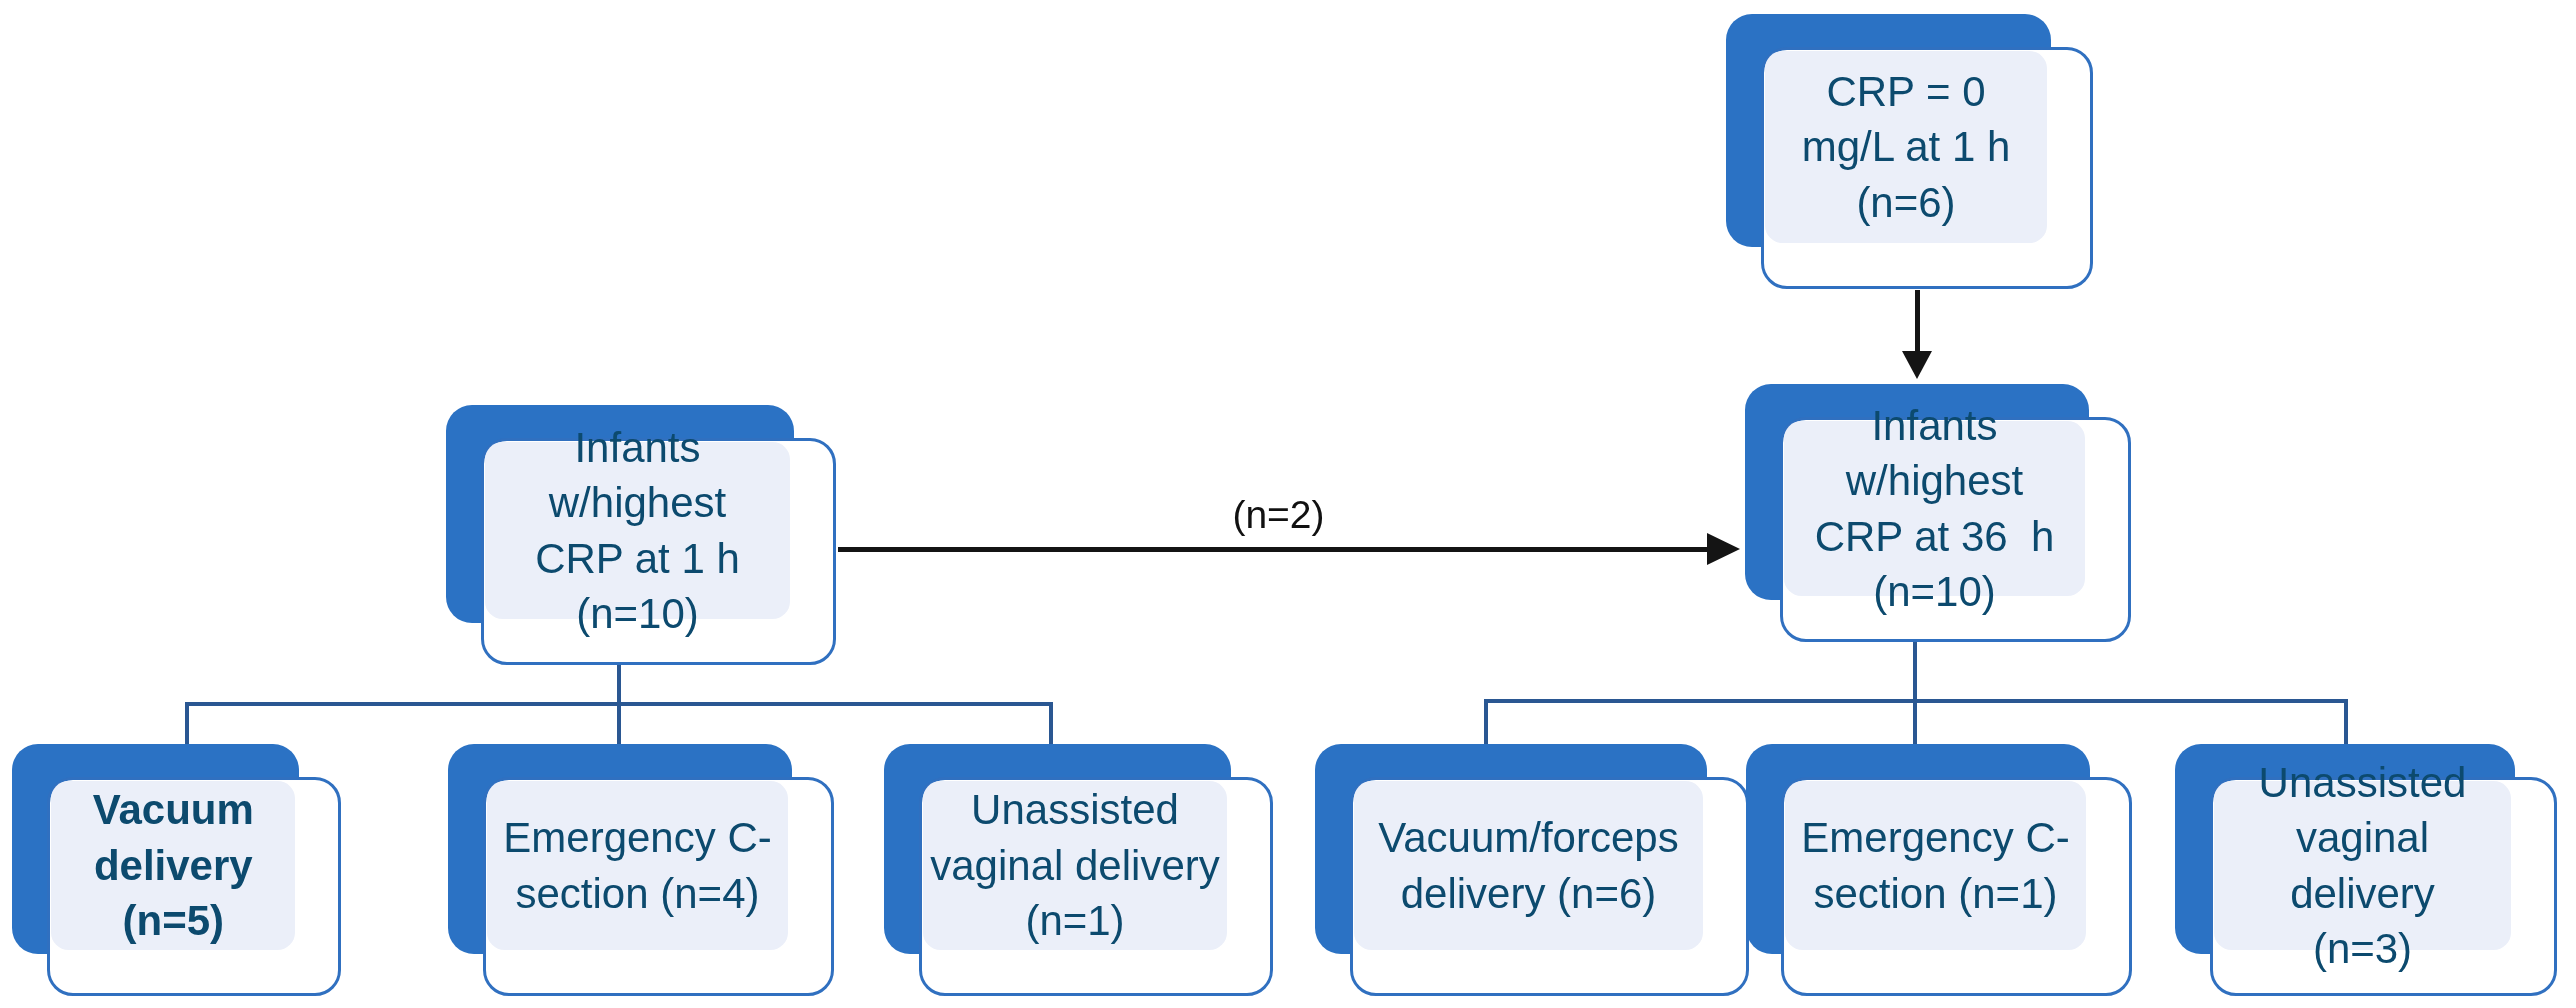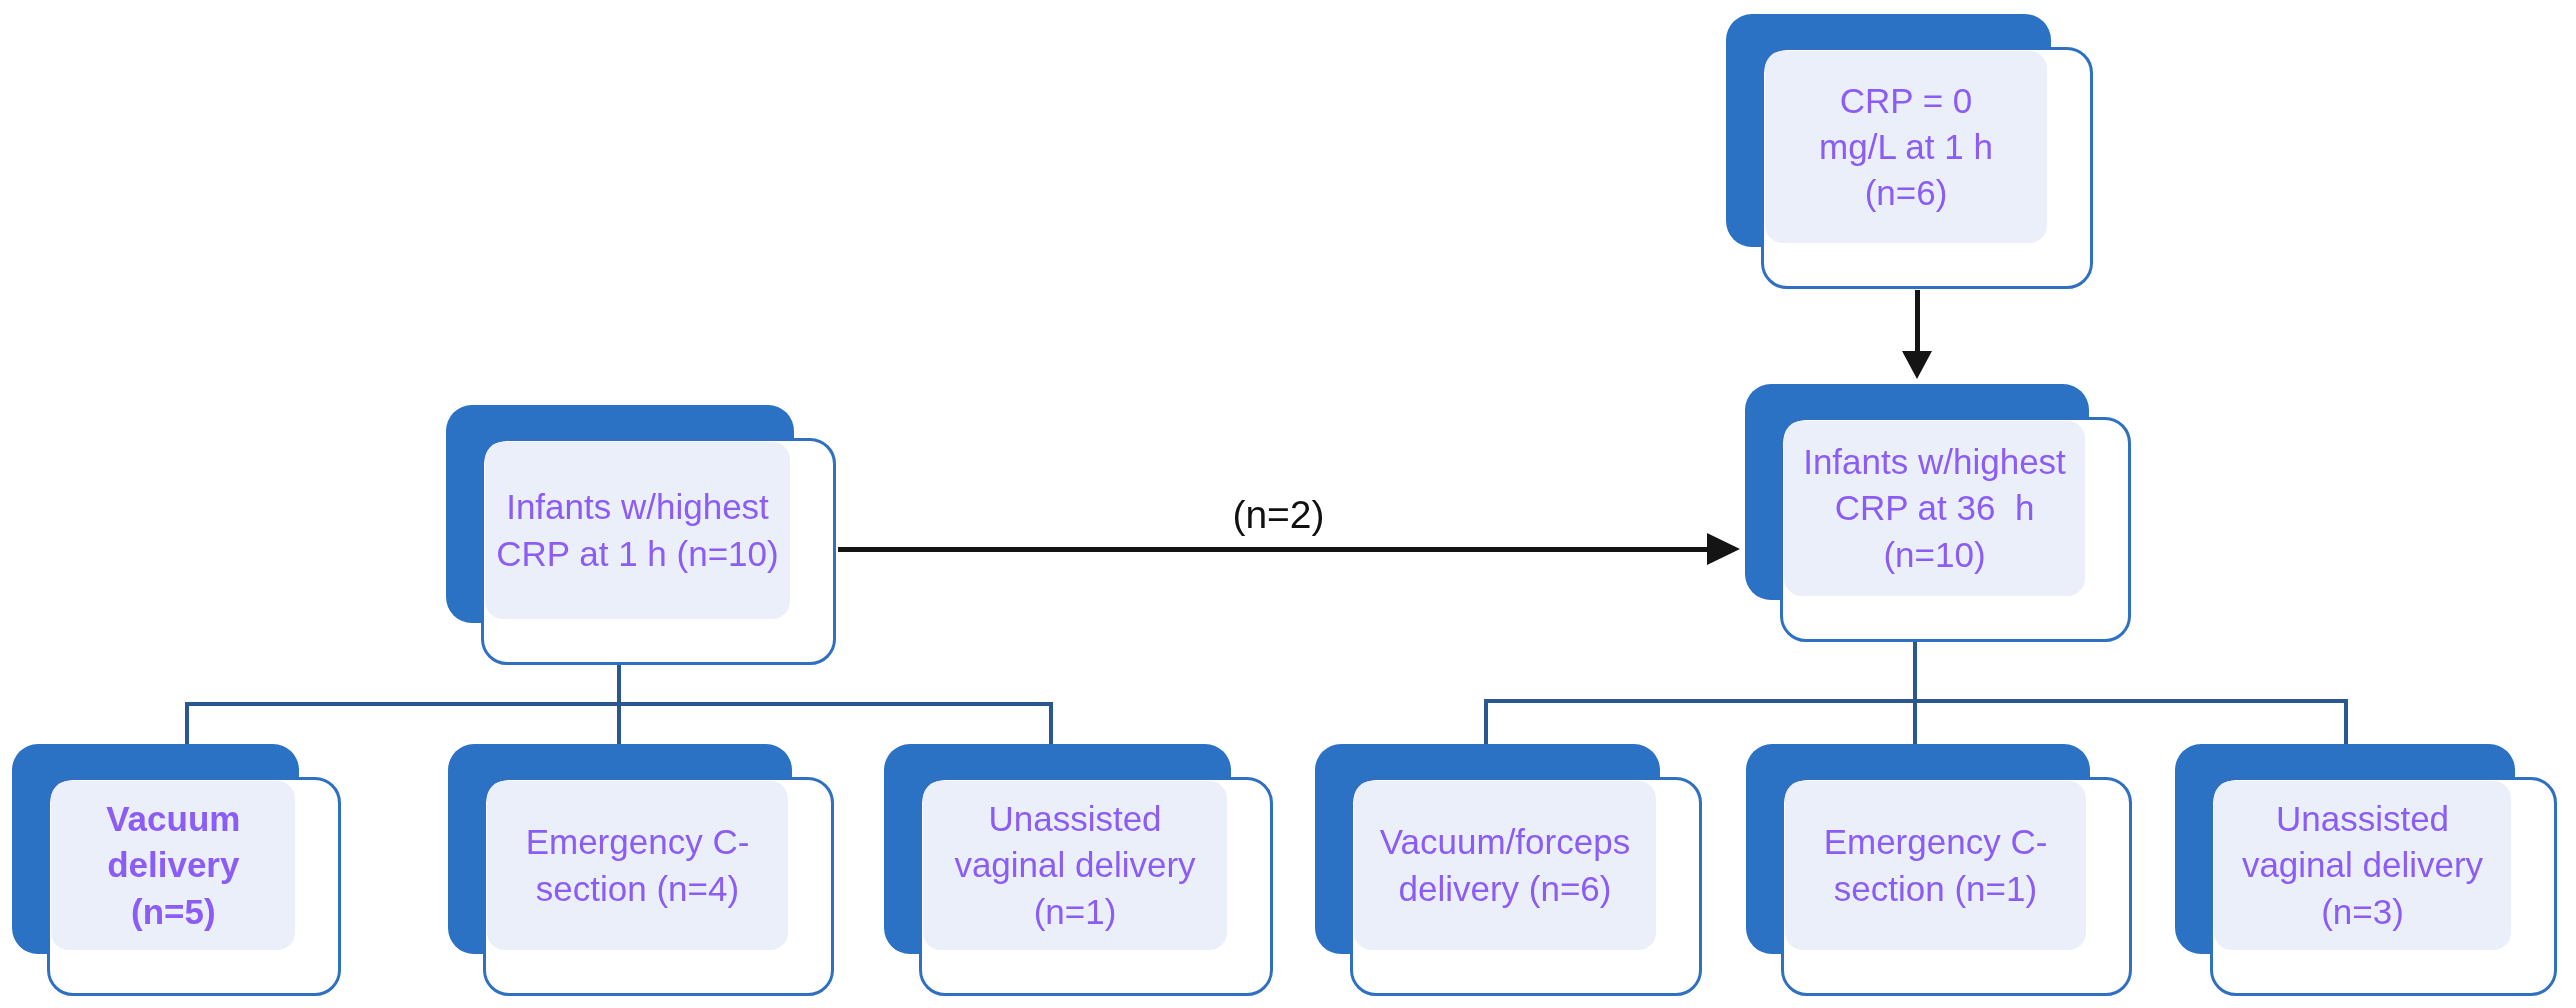--- a/index.html
+++ b/index.html
@@ -27,23 +27,23 @@
   }
   .node .mid{
     position:absolute;left:39px;top:37px;right:46px;bottom:46px;
     background:var(--card-fill,#EBEFF9);
     border-radius:17.5px;
     display:flex;align-items:center;justify-content:center;
   }
   .node .label{
     white-space:pre-wrap;
     text-align:center;
-    font-size:35px;
+    font-size:42px;
     line-height:1.32;
-    color:#8b5cf6;
+    color:#0c4a6e;
     padding:0 7px;
   }
   
   .t-line{position:absolute;background:var(--connector,#2A5792);}
   
   .a-line{position:absolute;background:var(--arrow,#141414);}
   .a-head-right{
     position:absolute;width:0;height:0;
     border-top:16.7px solid transparent;
     border-bottom:16.7px solid transparent;
@@ -134,21 +134,21 @@
   <div class="node" style="left:884px;top:744px;width:389px;height:252px;">
     <div class="back"></div>
     <div class="front"></div>
     <div class="mid">
       <div class="label">Unassisted
 vaginal delivery
 (n=1)</div>
     </div>
   </div>
 
-  <div class="node" style="left:1315px;top:744px;width:387px;height:252px;">
+  <div class="node" style="left:1315px;top:744px;width:387px;height:252px;padding-left:47px;">
     <div class="back"></div>
     <div class="front"></div>
     <div class="mid">
       <div class="label">Vacuum/forceps
 delivery (n=6)</div>
     </div>
   </div>
 
   <div class="node" style="left:1746px;top:744px;width:386px;height:252px;">
     <div class="back"></div>

